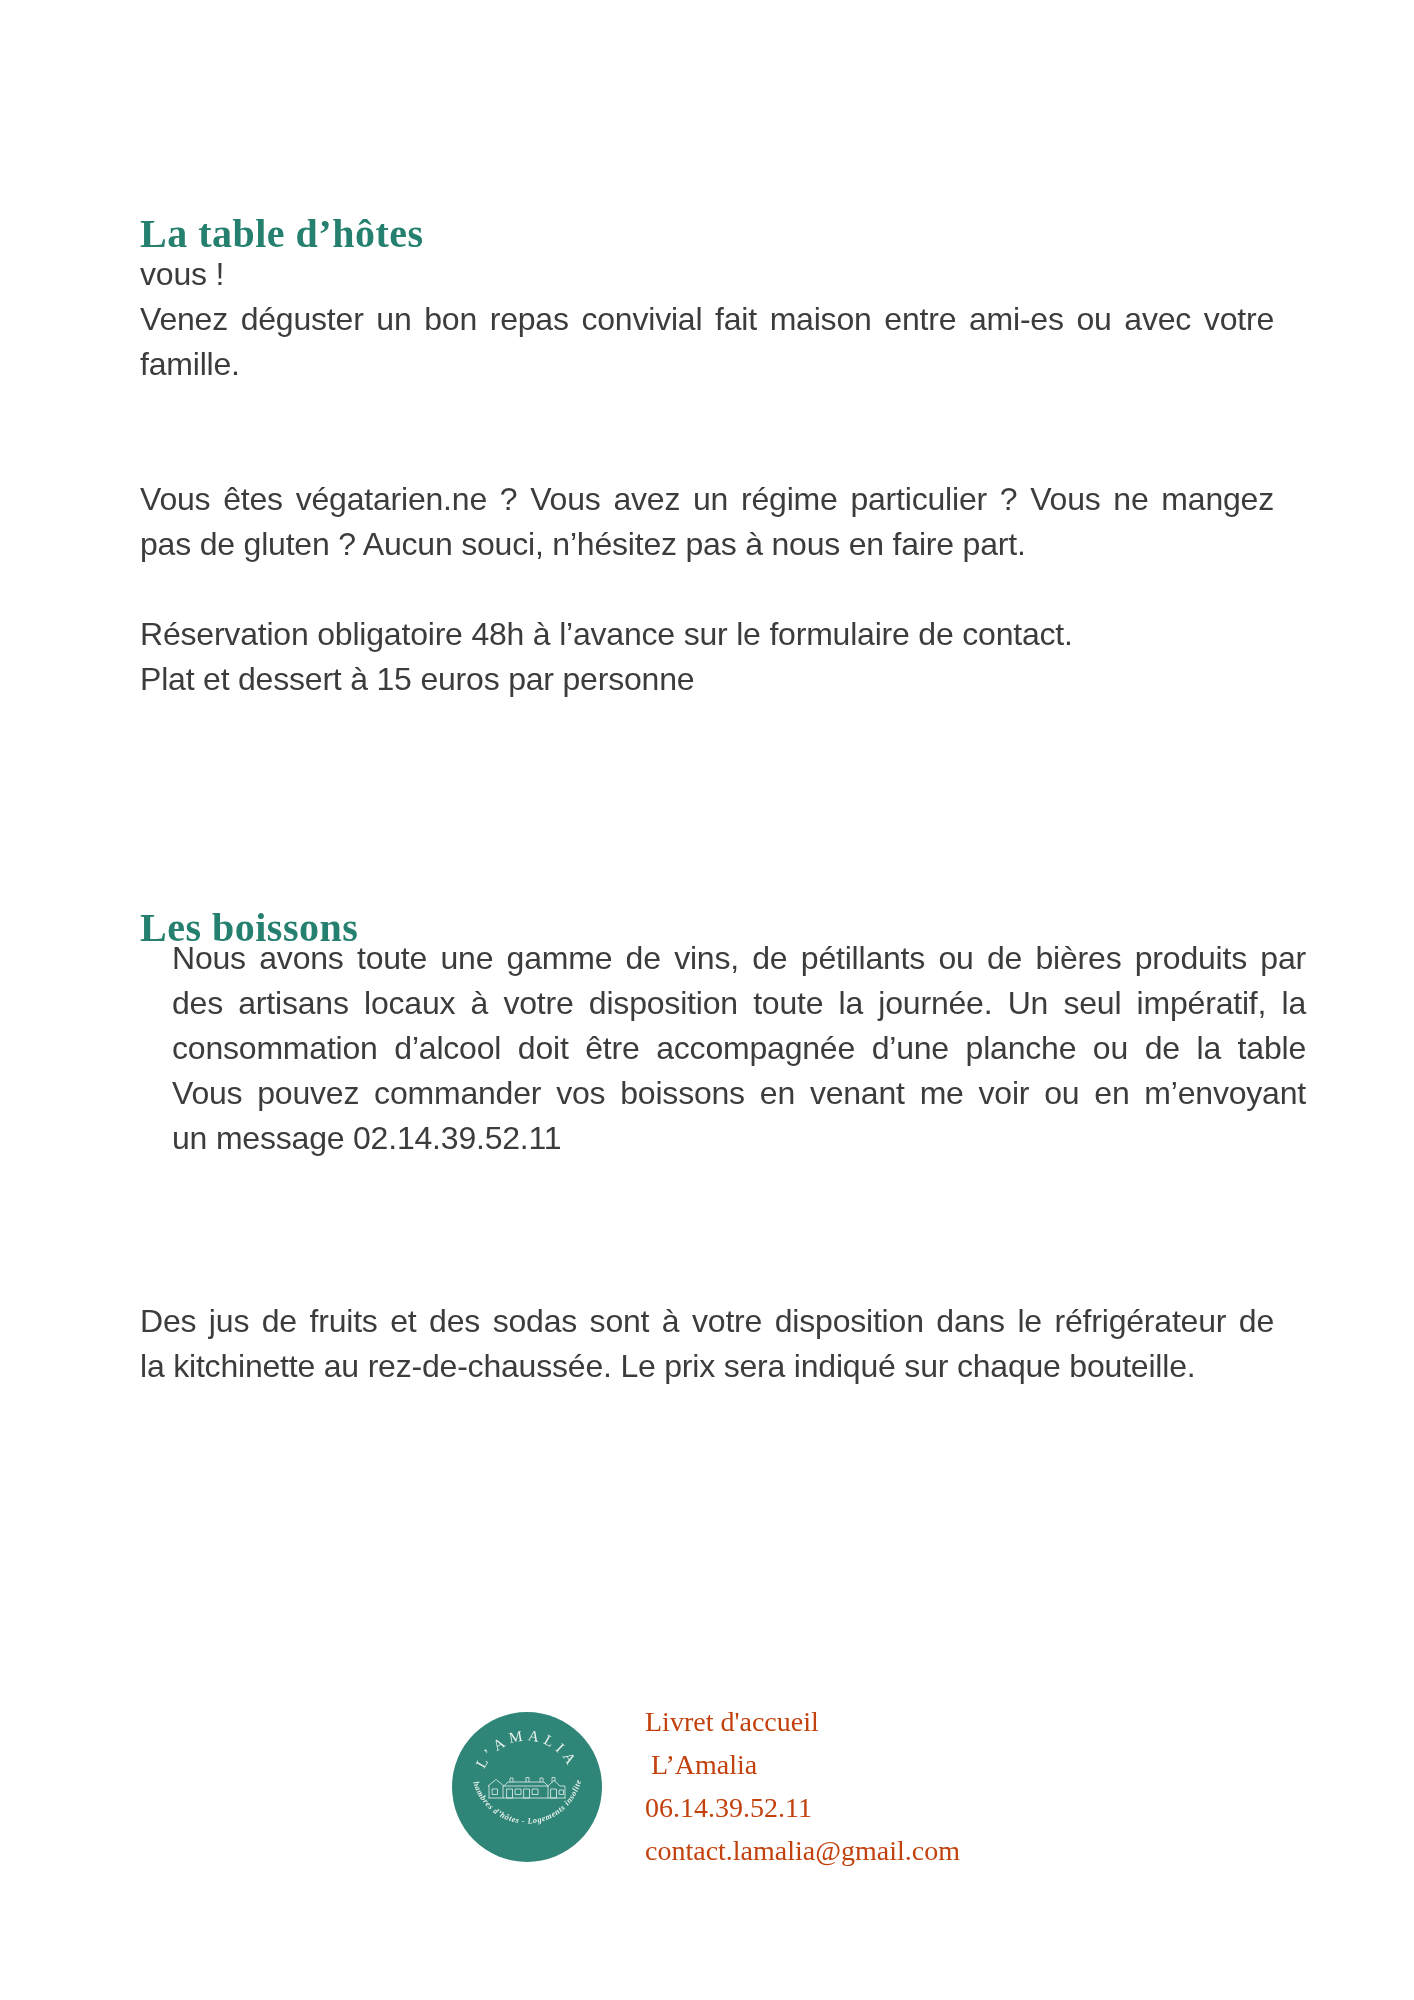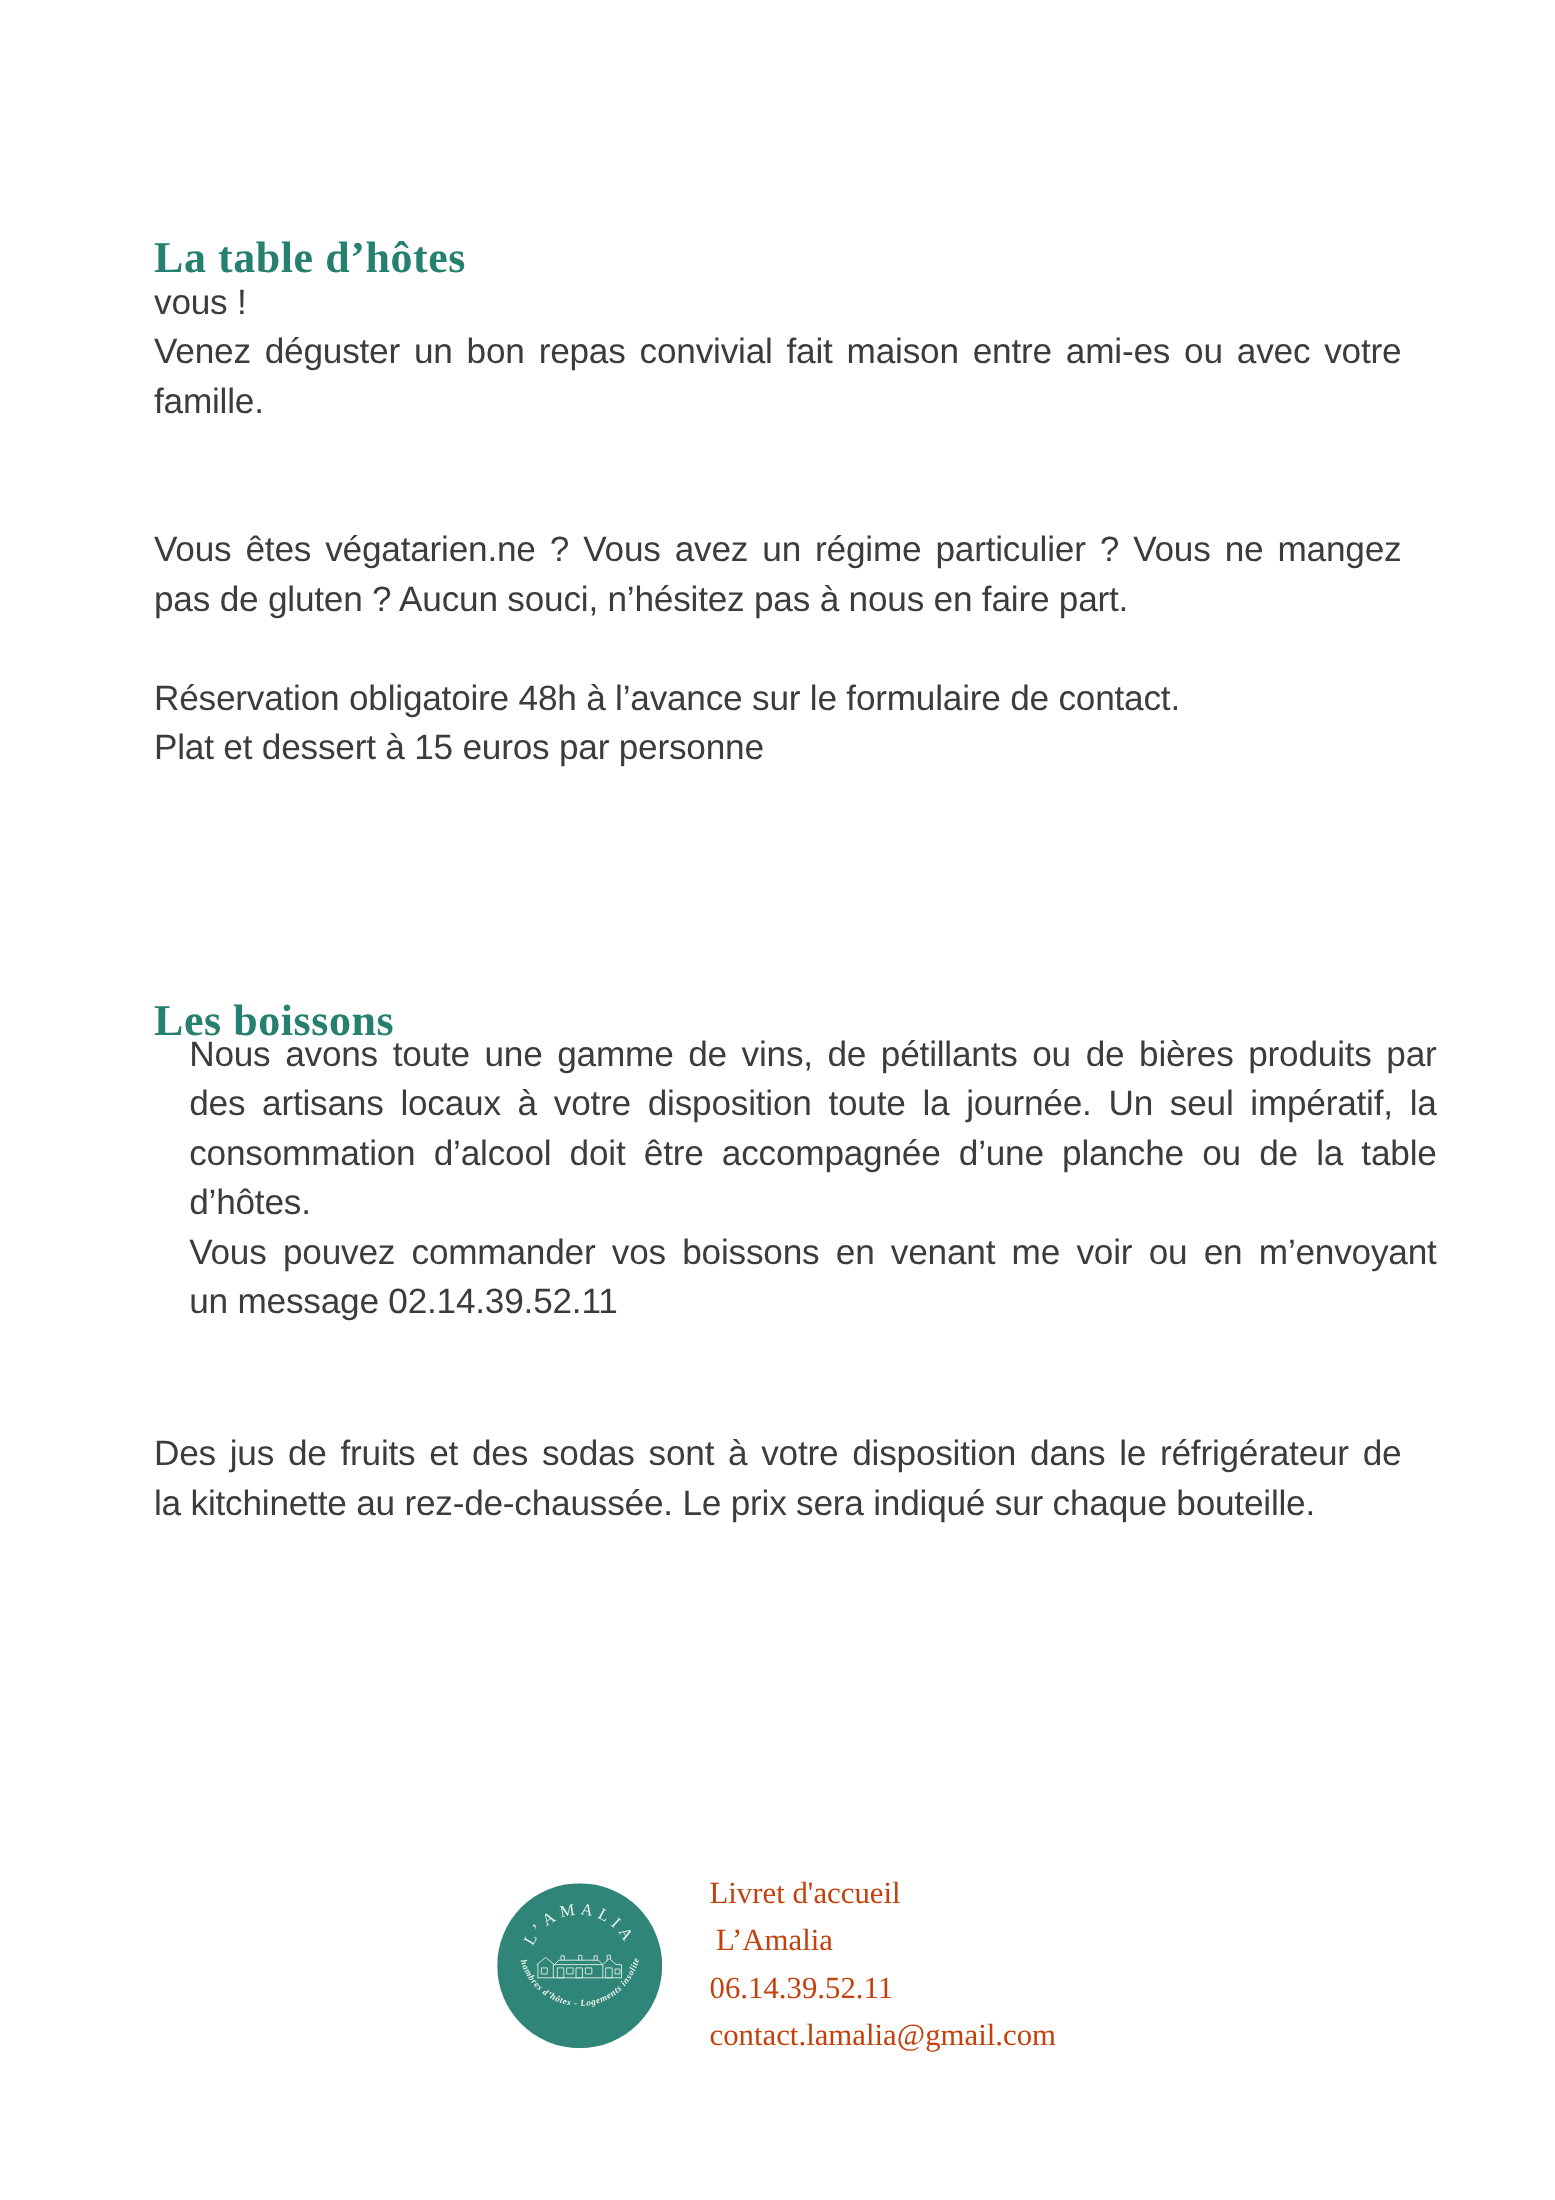--- a/index.html
+++ b/index.html
@@ -75,21 +75,20 @@
     <div class="line">Réservation obligatoire 48h à l’avance sur le formulaire de contact.</div>
     <div class="line">Plat et dessert à 15 euros par personne</div>
   </div>
 
   <div class="section-title" id="title-2">Les boissons</div>
 
   <div class="para" id="para-4">
     <div class="line just">Nous avons toute une gamme de vins, de pétillants ou de bières produits par</div>
     <div class="line just">des artisans locaux à votre disposition toute la journée. Un seul impératif, la</div>
     <div class="line just">consommation d’alcool doit être accompagnée d’une planche ou de la table</div>
-    <div class="line">d’hôtes.</div>
     <div class="line just">Vous pouvez commander vos boissons en venant me voir ou en m’envoyant</div>
     <div class="line">un message 02.14.39.52.11</div>
   </div>
 
   <div class="para" id="para-5">
     <div class="line just">Des jus de fruits et des sodas sont à votre disposition dans le réfrigérateur de</div>
     <div class="line">la kitchinette au rez-de-chaussée. Le prix sera indiqué sur chaque bouteille.</div>
   </div>
 
   <div class="footer-logo">

